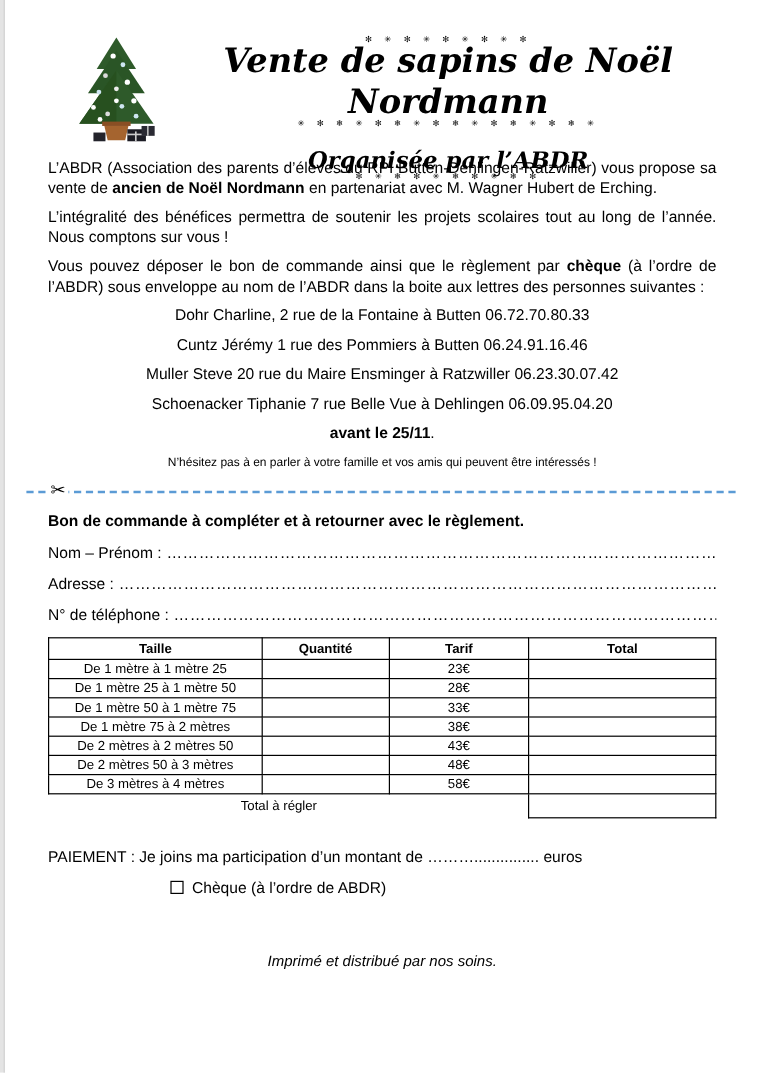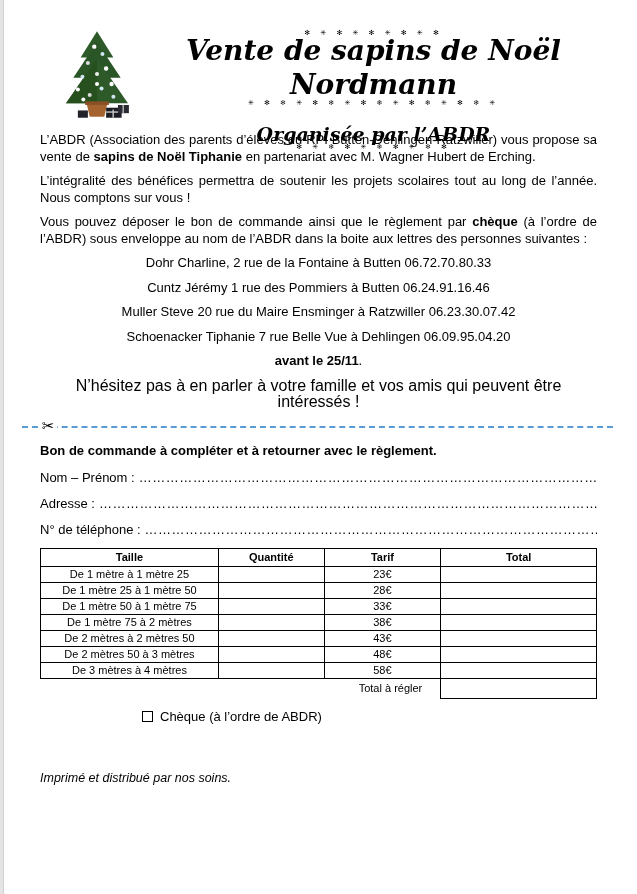--- a/index.html
+++ b/index.html
@@ -21,44 +21,44 @@
               font-family:"DejaVu Serif","Liberation Serif",serif;
               font-style:italic; font-weight:700; font-size:19px;margin-top:20px; }
   .ornaments { position:absolute; left:-6px; right:-6px; text-align:center;
                font-family:"DejaVu Sans",sans-serif; font-style:normal; font-weight:400;
                font-size:7px; letter-spacing:4px; white-space:nowrap; overflow:hidden; }
   .orn-top { top:-5px; } .orn-bottom { bottom:-6px; }
   
   .intro p { font-size:13px; line-height:16.5px; text-align:justify; margin:0 0 8px 0; }
   .intro .contact { text-align:center; }
   .b { font-weight:700; }
-  .share-line { text-align:center; font-size:16px; line-height:16.5px; margin:2px 0 6px 0; }
+  .share-line { text-align:center; font-size:10px; line-height:16.5px; margin:2px 0 6px 0; }
   
   .cut-line { position:relative; margin:10px -18px 10px -18px; height:12px; }
   .cut-line .dash { position:absolute; left:0; right:2px; top:5px; border-top:2px dashed #5b9bd5; }
   .scissors { position:absolute; left:18px; top:-3px; font-size:15px; line-height:15px;
               color:#000; background:#fff; padding:0 2px; }
   
   .form-title { font-weight:700; font-size:13px; margin:2px 0 12px 0; }
   .field-line { display:flex; align-items:baseline; font-size:13px; line-height:16px;
                 margin-bottom:10px; white-space:nowrap; }
   .field-label { margin-right:4px; flex:none; }
   .dots { flex:1 1 auto; overflow:hidden; letter-spacing:0.5px; }
   table { width:100%; border-collapse:collapse; font-size:11px; margin-top:2px; }
   th { border:1px solid #000; font-weight:700; height:18px; text-align:center; padding:0 2px; }
   td { border:1px solid #000; height:16px; text-align:center; padding:0 2px; }
   tr.total-row td { border:none; }
-  tr.total-row td.total-label { text-align:right; padding-right:18px; height:20px; }
+  tr.total-row td.total-label { padding-right:18px; height:20px; }
   tr.total-row td.total-box { border:1px solid #000; }
   
   .payment { font-size:13px; line-height:16px; margin-top:24px; }
   .cheque-line { font-size:13px; line-height:16px; margin-top:10px; margin-left:102px; }
   .checkbox { display:inline-block; width:11px; height:11px; border:1px solid #000;
               vertical-align:-1px; margin-right:7px; }
-  .footer-note { text-align:left; font-style:italic; font-size:12.5px; margin-top:46px; }
+  .footer-note { text-align:center; font-style:italic; font-size:12.5px; margin-top:46px; }
 </style>
 </head>
 <body>
 
 <div class="page">
   <div class="edge-strip"></div>
 
   <div class="header">
     <svg class="tree" viewBox="0 0 90 100" aria-hidden="true">
       <polygon points="45,3 27,32 63,32" fill="#2e5a2a"></polygon>
@@ -98,21 +98,21 @@
       <div class="subtitle-wrap">
         <span class="subtitle">
           <span>Organisée par l’ABDR</span>
           <span class="ornaments orn-bottom">✻ ✳ ❄ ✻ ✳ ❄ ✻ ✳ ❄ ✻</span>
         </span>
       </div>
     </div>
   </div>
 
   <div class="intro">
-    <p><span>L’ABDR (Association des parents d’élèves du RPI Butten-Dehlingen-Ratzwiller) vous propose sa vente de </span><span class="b">sapins de Noël Tiphanie</span><span> en partenariat avec M. Wagner Hubert de Erching.</span></p>
+    <p><span>L’ABDR (Association des parents d’élèves du RPI Butten-Dehlingen-Ratzwiller) vous propose sa vente de </span><span class="b">ancien de Noël Nordmann</span><span> en partenariat avec M. Wagner Hubert de Erching.</span></p>
     <p><span>L’intégralité des bénéfices permettra de soutenir les projets scolaires tout au long de l’année. Nous comptons sur vous !</span></p>
     <p><span>Vous pouvez déposer le bon de commande ainsi que le règlement par </span><span class="b">chèque</span><span> (à l’ordre de l’ABDR) sous enveloppe au nom de l’ABDR dans la boite aux lettres des personnes suivantes :</span></p>
     <p class="contact">Dohr Charline, 2 rue de la Fontaine à Butten 06.72.70.80.33</p>
     <p class="contact">Cuntz Jérémy 1 rue des Pommiers à Butten 06.24.91.16.46</p>
     <p class="contact">Muller Steve 20 rue du Maire Ensminger à Ratzwiller 06.23.30.07.42</p>
     <p class="contact">Schoenacker Tiphanie 7 rue Belle Vue à Dehlingen 06.09.95.04.20</p>
     <p class="contact"><span class="b">avant le 25/11</span><span>.</span></p>
     <div class="share-line">N’hésitez pas à en parler à votre famille et vos amis qui peuvent être intéressés !</div>
   </div>
 
@@ -195,20 +195,21 @@
           <td>58€</td>
           <td></td>
         </tr>
         <tr class="total-row">
           <td class="total-label" colspan="3">Total à régler</td>
           <td class="total-box"></td>
         </tr>
       </tbody>
     </table>
 
+    <div class="payment"><span>PAIEMENT : Je joins ma participation d’un montant de </span><span>………...............</span><span> euros</span></div>
 
     <div class="cheque-line">
       <span class="checkbox"></span><span>Chèque (à l’ordre de ABDR)</span>
     </div>
   </div>
 
   <div class="footer-note">Imprimé et distribué par nos soins.</div>
 </div>
 
 </body></html>

